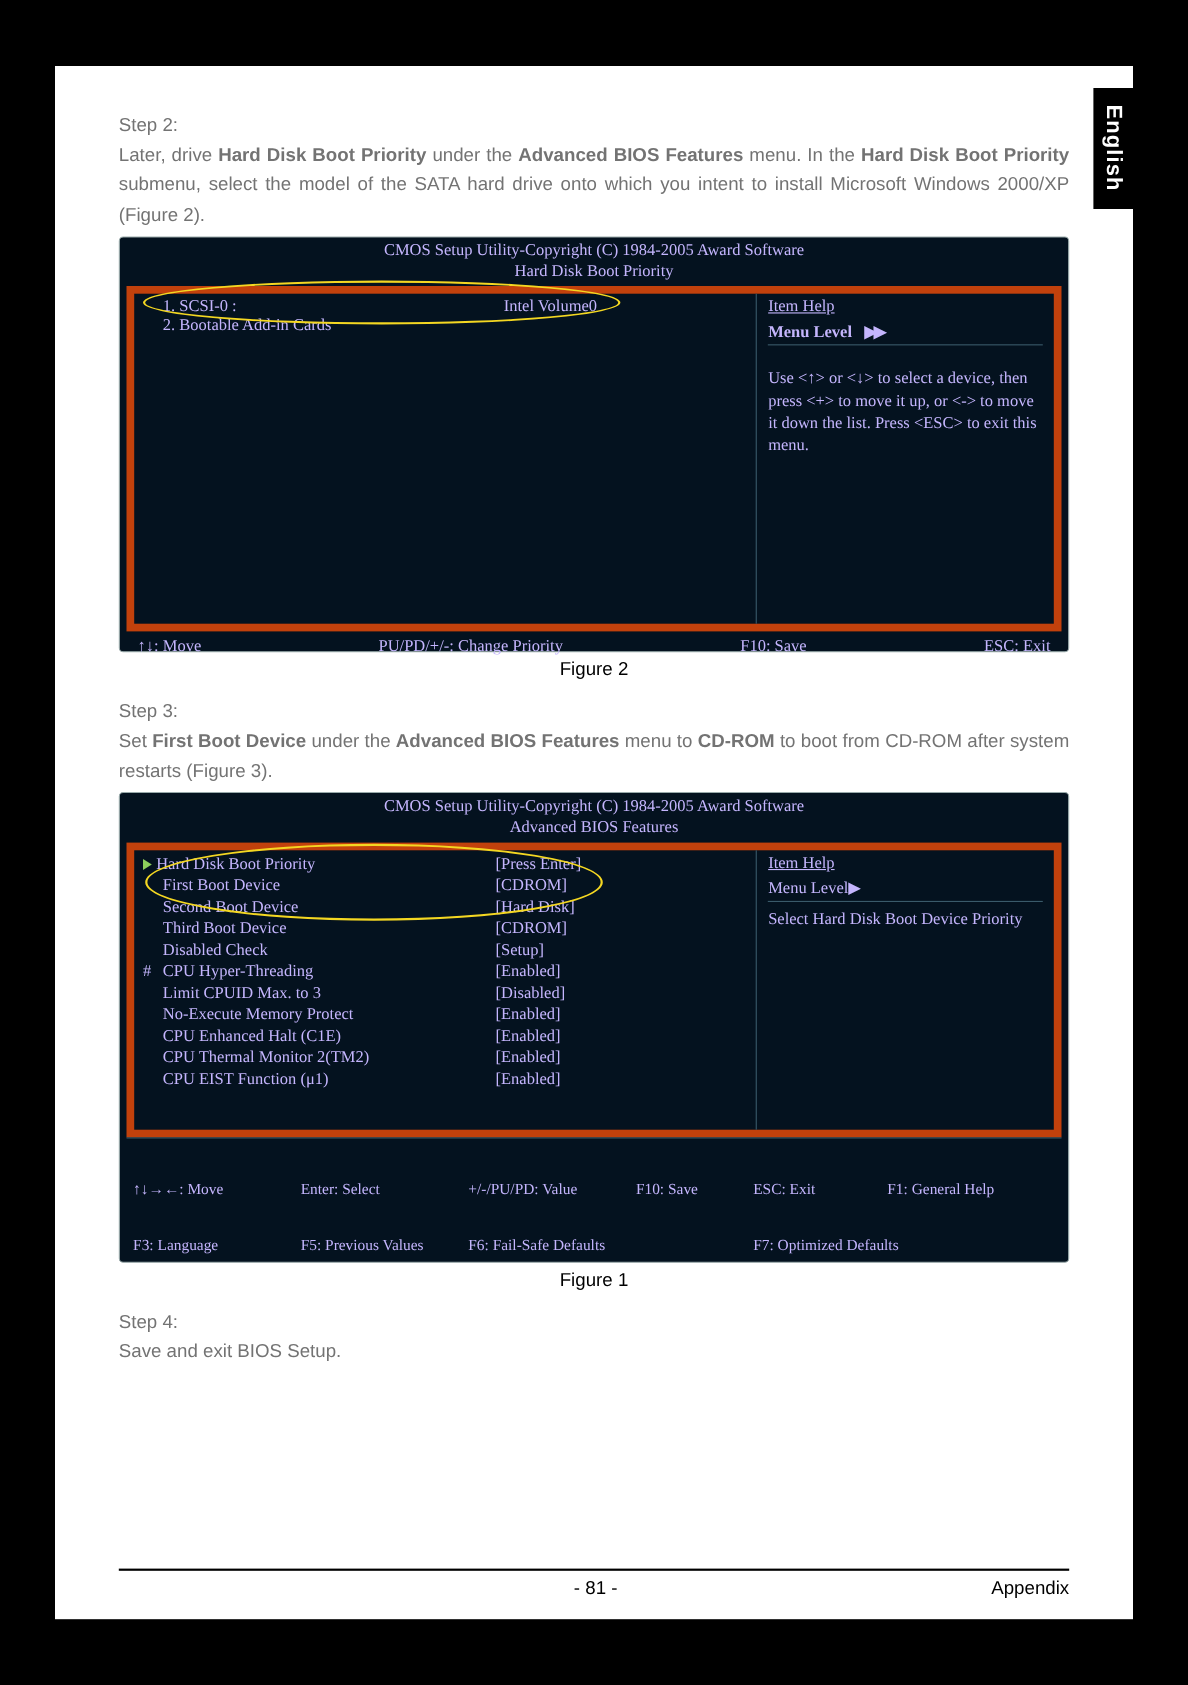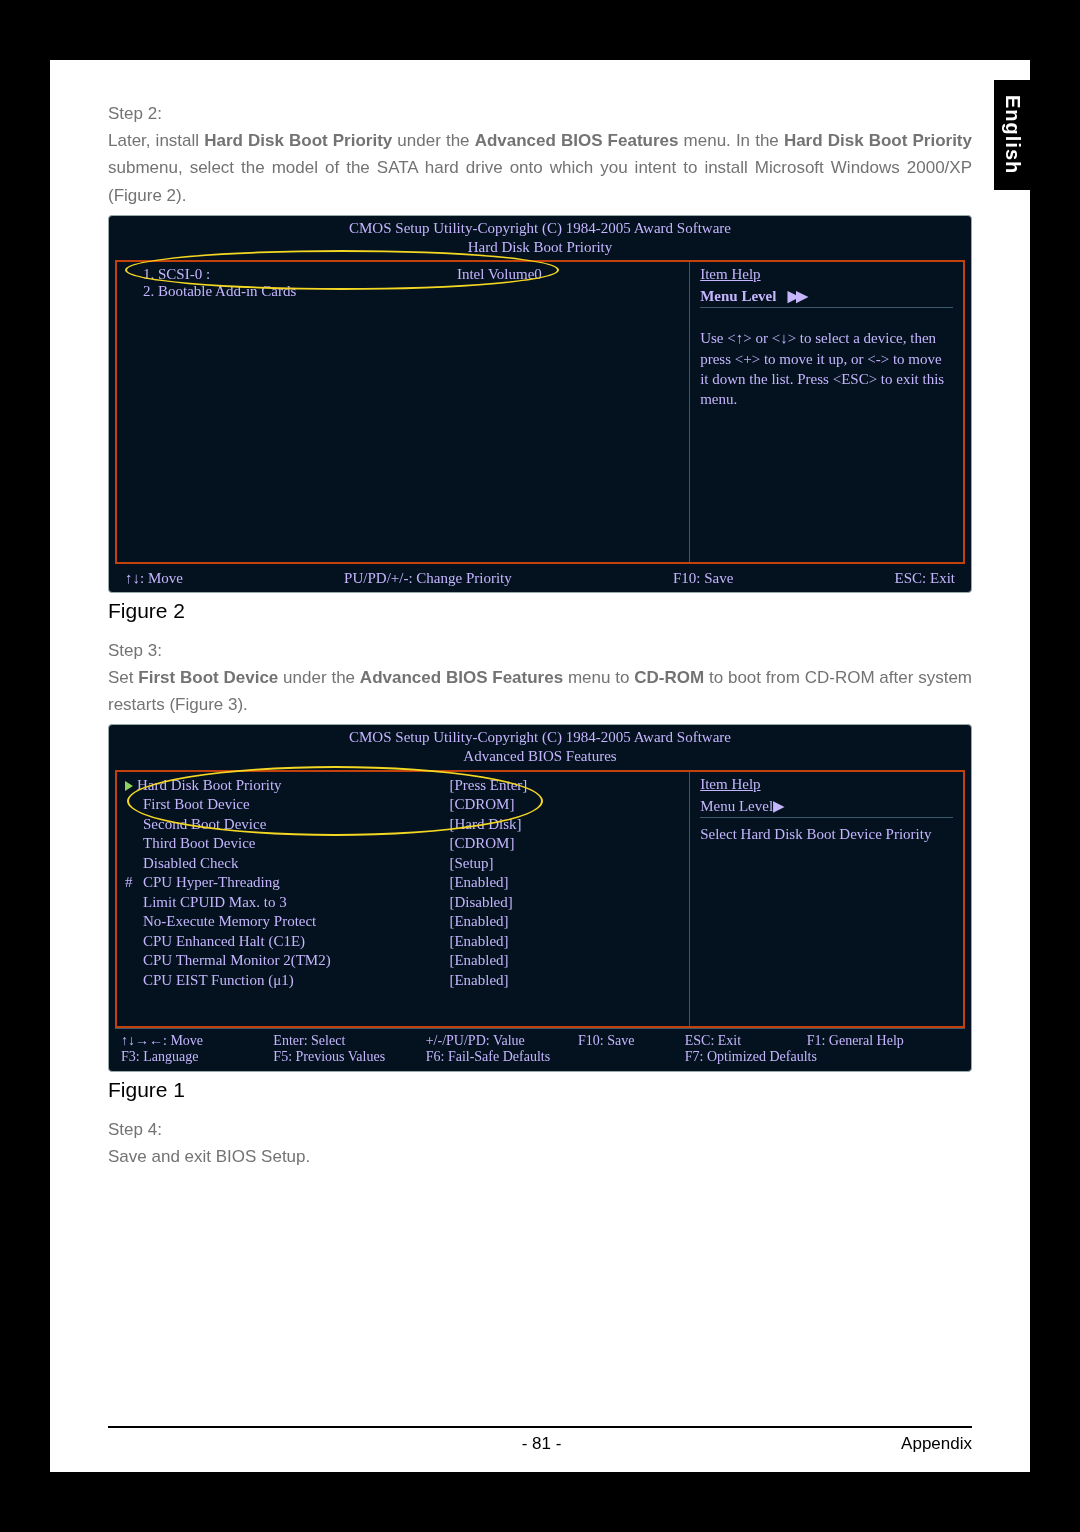--- a/index.html
+++ b/index.html
@@ -56,21 +56,21 @@
     position: relative;
     margin-top: 6px;
   }
   .bios-title {
     text-align: center;
     padding-top: 3px;
     line-height: 1.25;
   }
   .bios-body {
     display: flex;
-    border: 2px solid #c2410c;
+    border: 7px solid #c2410c;
     margin: 4px 6px 0 6px;
     min-height: 246px;
   }
   .bios-left {
     flex: 2.2;
     border-right: 1px solid #3a5a6a;
     padding: 4px 8px;
     position: relative;
   }
   .bios-right {
@@ -82,21 +82,21 @@
     justify-content: space-between;
     padding: 6px 16px 10px 16px;
   }
   .bios-footer2 {
     border-top: 1px solid #3a5a6a;
     margin: 0 6px;
     padding: 4px 6px 6px 6px;
     font-size: 14px;
   }
   .bios-footer2 .row { display:flex; }
-  .bios-footer2 .cell { flex:1; white-space:nowrap; }
+  .bios-footer2 .cell { flex:1; white-space:nowrap;margin-top:35px; }
   .hr-line {
     border: none;
     border-top: 1px solid #3a5a6a;
     margin: 2px 0 6px 0;
   }
   .menu-level-arrow { letter-spacing:-3px; }
   .ellipse {
     position:absolute;
     border:2px solid #f4d722;
     border-radius:50%;
@@ -106,22 +106,22 @@
   .tri {
     display:inline-block;
     width:0;height:0;
     border-top:5px solid transparent;
     border-bottom:5px solid transparent;
     border-left:8px solid #8dd05c;
     margin-right:4px;
     vertical-align:middle;
   }
   .fig-caption {
-    text-align:left;
-    font-size:21px;
+    text-align:center;
+    font-size:17px;
     margin: 6px 0 14px 0;
   }
   .item-row { display:flex; }
   .item-label { flex:1.4; white-space:nowrap;}
   .item-val { flex:1; }
   .hash { display:inline-block; width:18px; text-align:left;}
   .underline { text-decoration: underline; }
   .footer-line {
     position:absolute;
     left:58px; right:58px;
@@ -138,21 +138,21 @@
   }
   .footer-text .center { position:absolute; left:3px; right:0; text-align:center;}
 </style>
 </head>
 <body>
 
 <div class="page">
 
   <div class="body-text">Step 2:</div>
   <div class="body-text">
-    <span>Later, install </span><b>Hard Disk Boot Priority</b><span> under the </span><b>Advanced BIOS Features</b><span> menu. In the </span><b>Hard Disk Boot Priority</b><span> submenu, select the model of the SATA hard drive onto which you intent to install Microsoft Windows 2000/XP (Figure 2).</span>
+    <span>Later, drive </span><b>Hard Disk Boot Priority</b><span> under the </span><b>Advanced BIOS Features</b><span> menu. In the </span><b>Hard Disk Boot Priority</b><span> submenu, select the model of the SATA hard drive onto which you intent to install Microsoft Windows 2000/XP (Figure 2).</span>
   </div>
 
   <div class="bios-box" style="height:376px;">
     <div class="bios-title">
       <div>CMOS Setup Utility-Copyright (C) 1984-2005 Award Software</div>
       <div>Hard Disk Boot Priority</div>
     </div>
     <div class="bios-body" style="min-height:300px;">
       <div class="bios-left">
         <div class="item-row">

